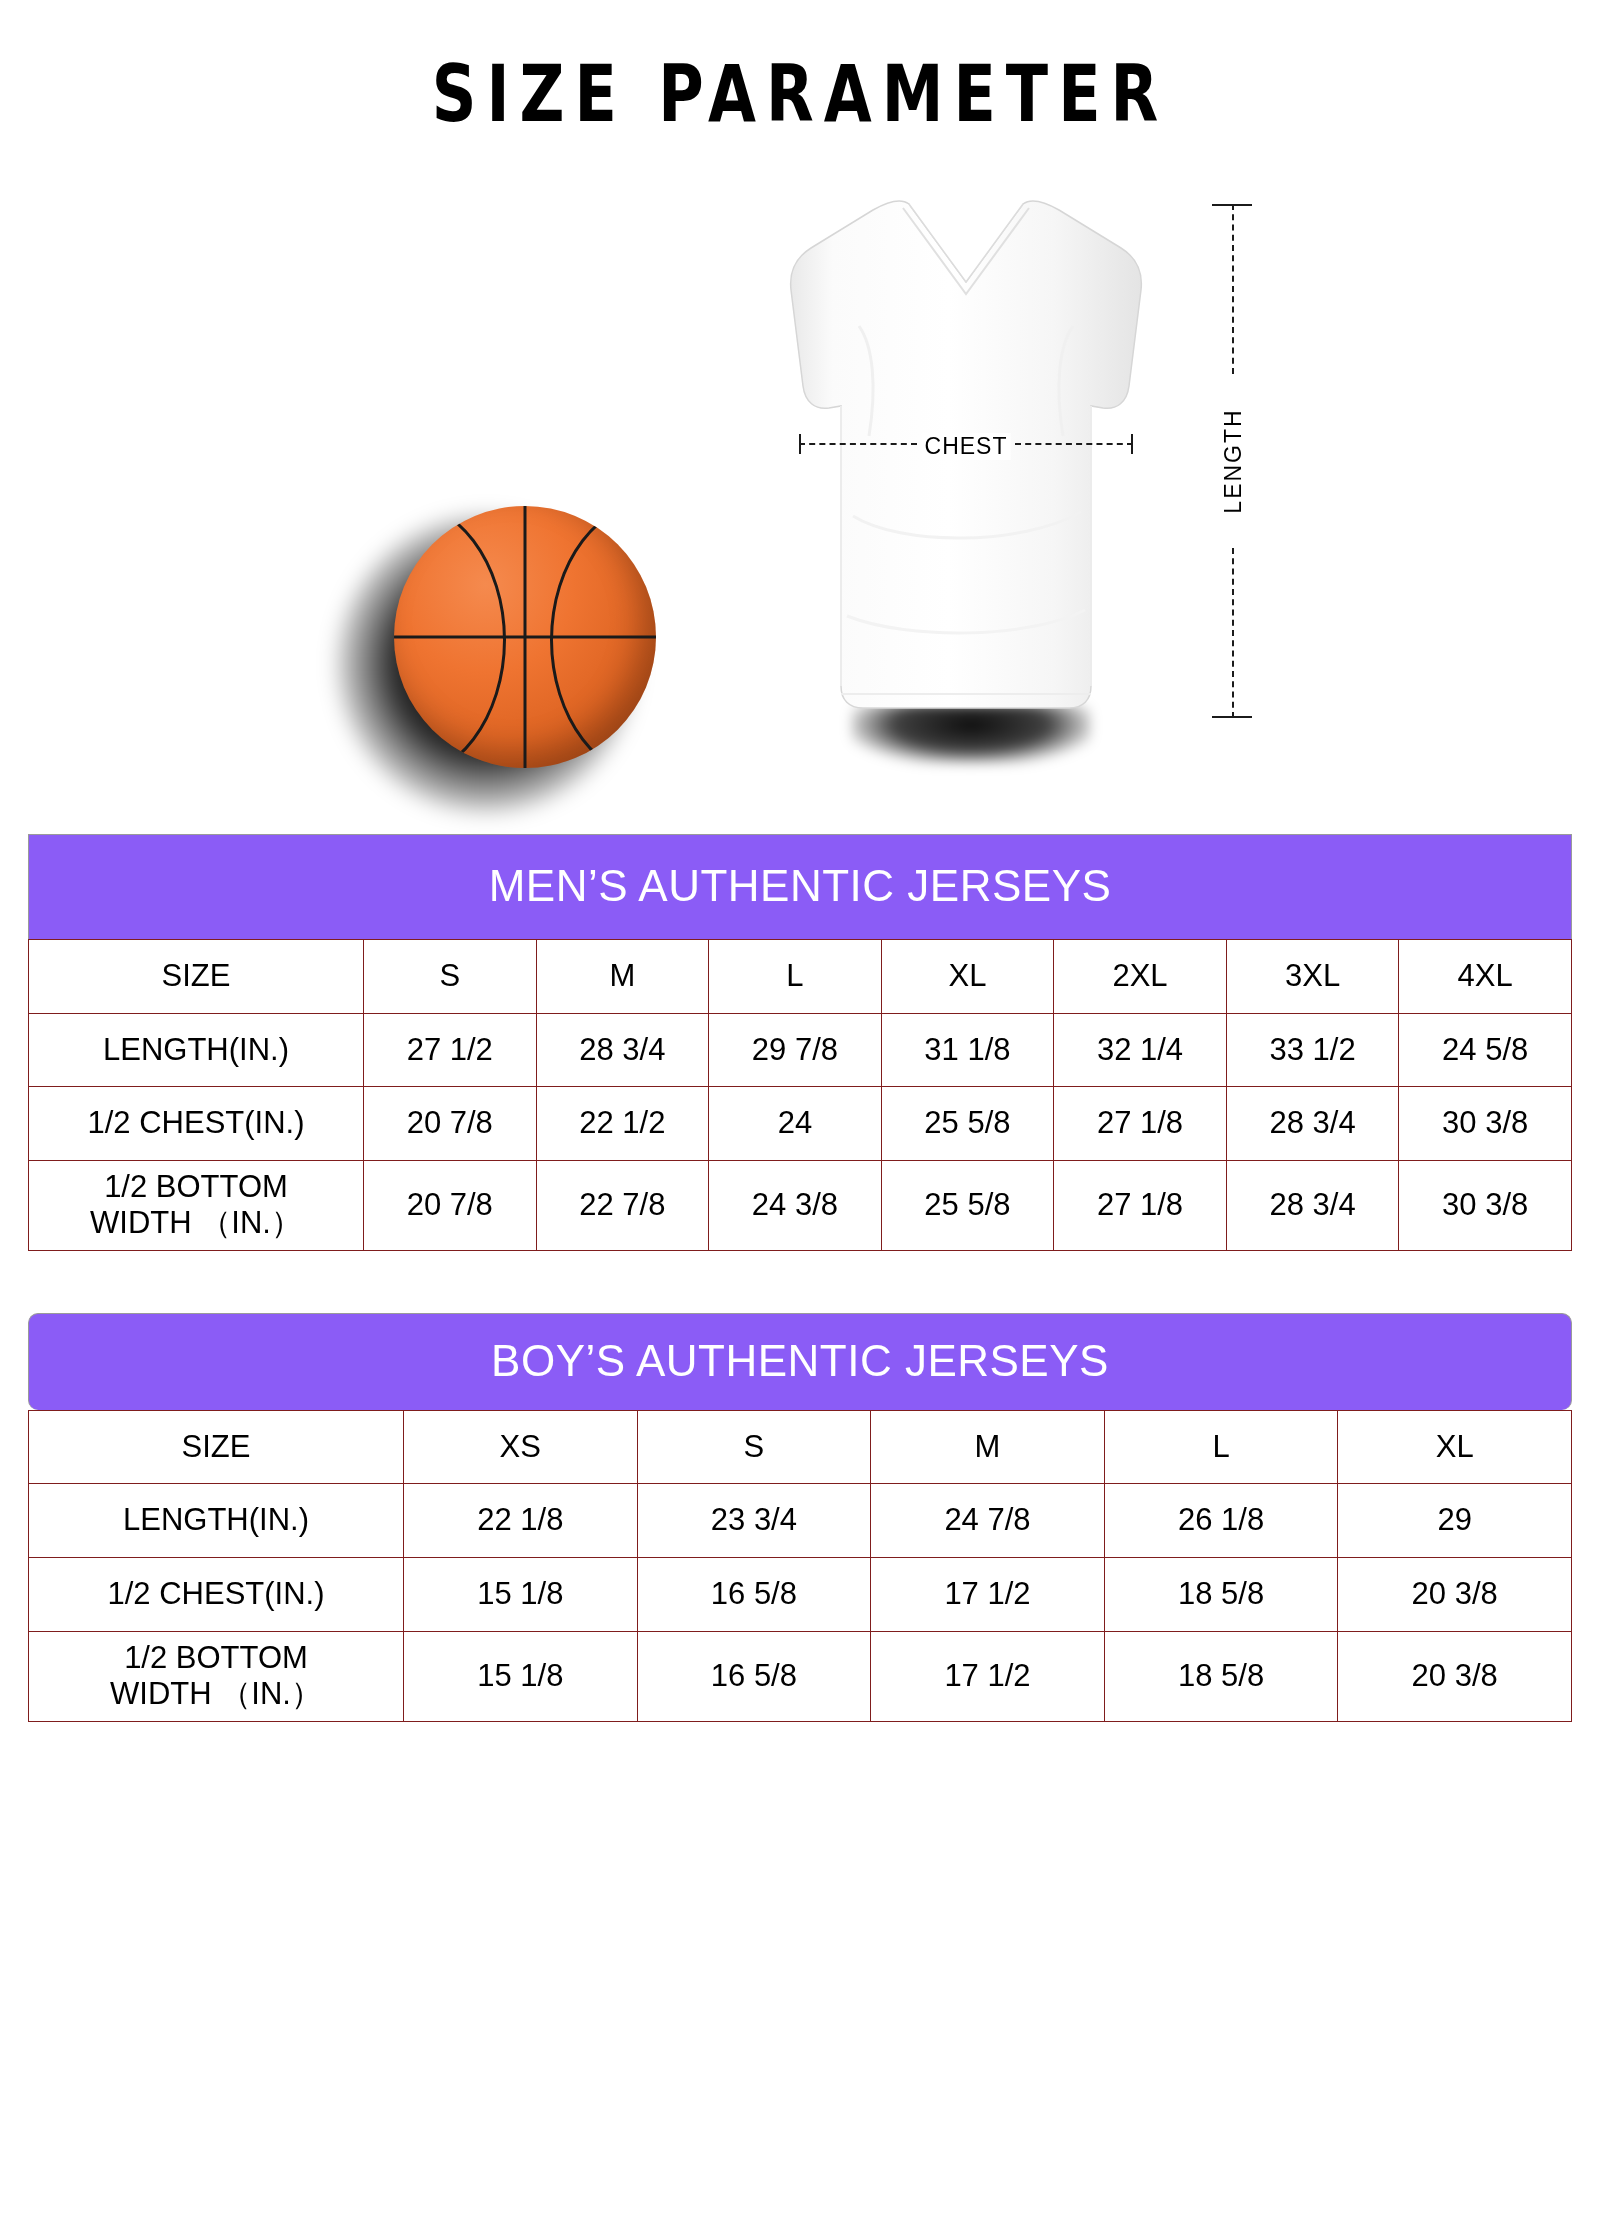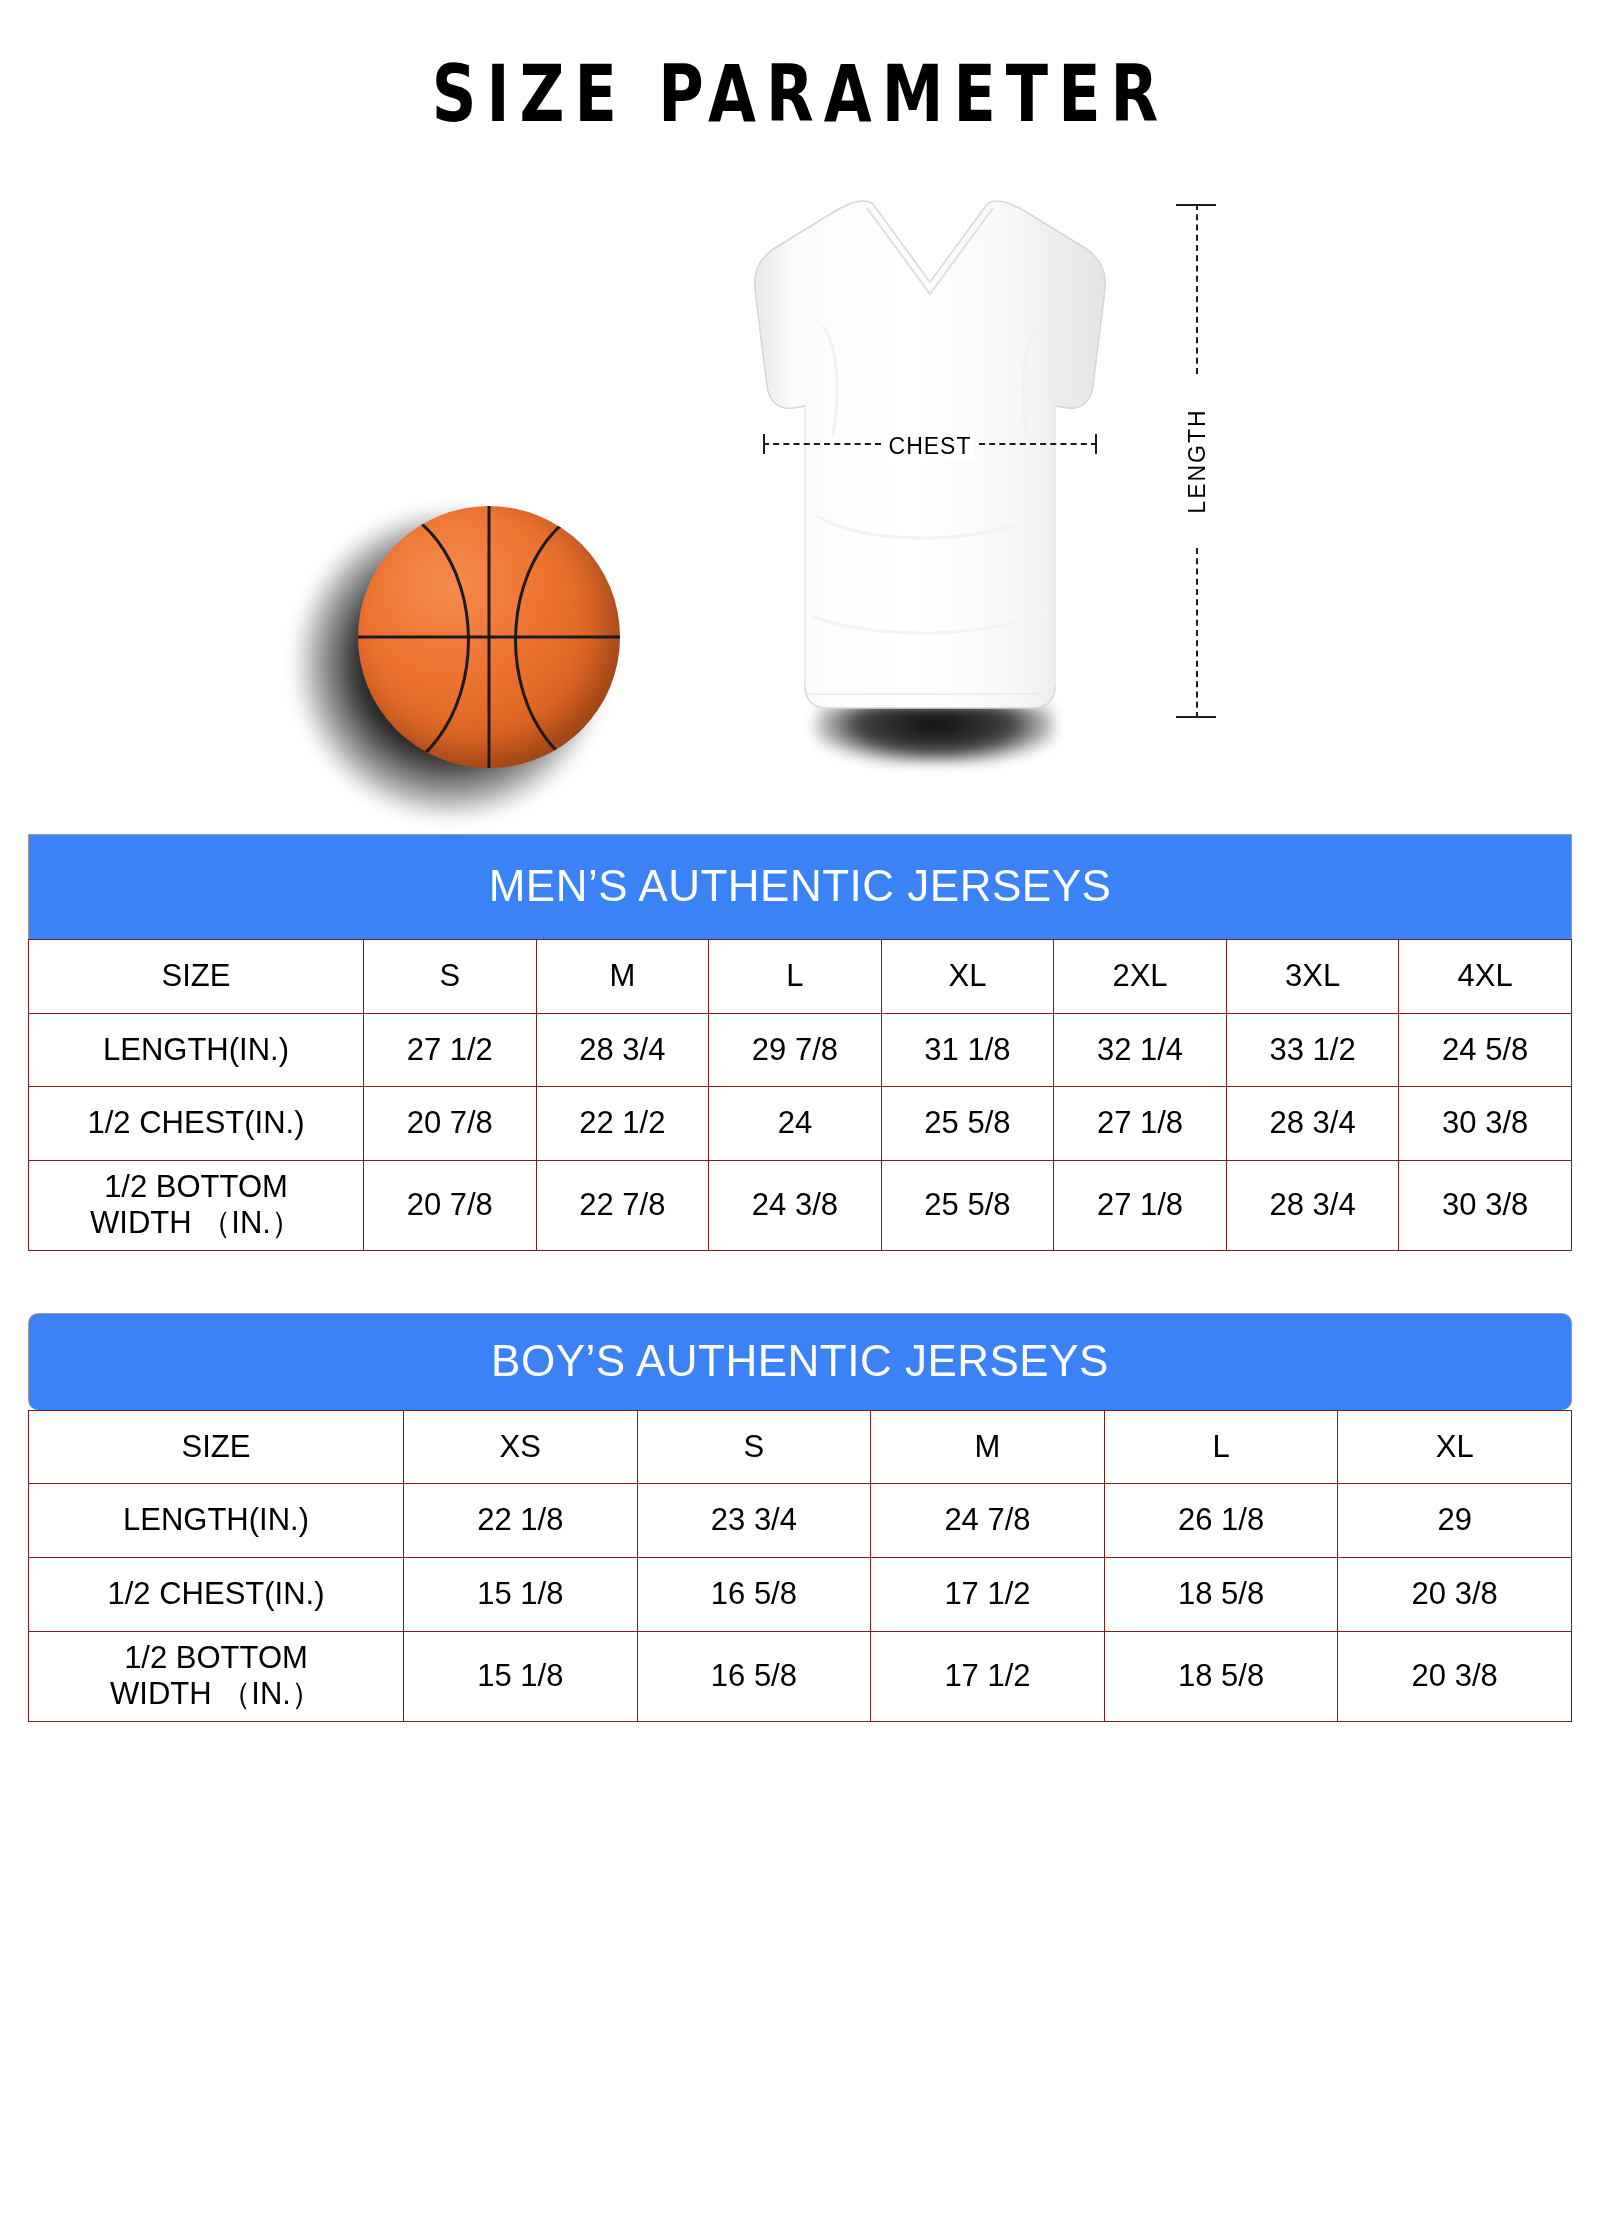--- a/index.html
+++ b/index.html
@@ -33,20 +33,21 @@
     color: #000;
     transform: scaleY(1.25);
     transform-origin: center top;
   }
 
   
   .illus {
     position: relative;
     height: 640px;
     margin-top: 55px;
+    margin-left: 36px;
   }
 
   
   .ball-wrap {
     position: absolute;
     left: 300px;
     top: 330px;
     width: 330px;
     height: 330px;
   }
@@ -211,21 +212,21 @@
     white-space: nowrap;
     font-family: "Liberation Sans", sans-serif;
   }
 
   
   .table-block { margin: 0 28px; }
   .mens-block { margin-top: 18px; }
   .boys-block { margin-top: 62px; margin-bottom: 40px; }
 
   .band {
-    background: #3b82f6;
+    background: #8b5cf6;
     color: #ffffff;
     text-align: center;
     font-size: 44px;
     letter-spacing: 0.5px;
     padding: 26px 0 28px 0;
     border: 1px solid #9a9a9a;
     border-bottom: none;
     font-family: "Liberation Sans", sans-serif;
   }
   .band.boys { padding: 22px 0 24px 0; font-size: 44px; border-radius: 10px; }

